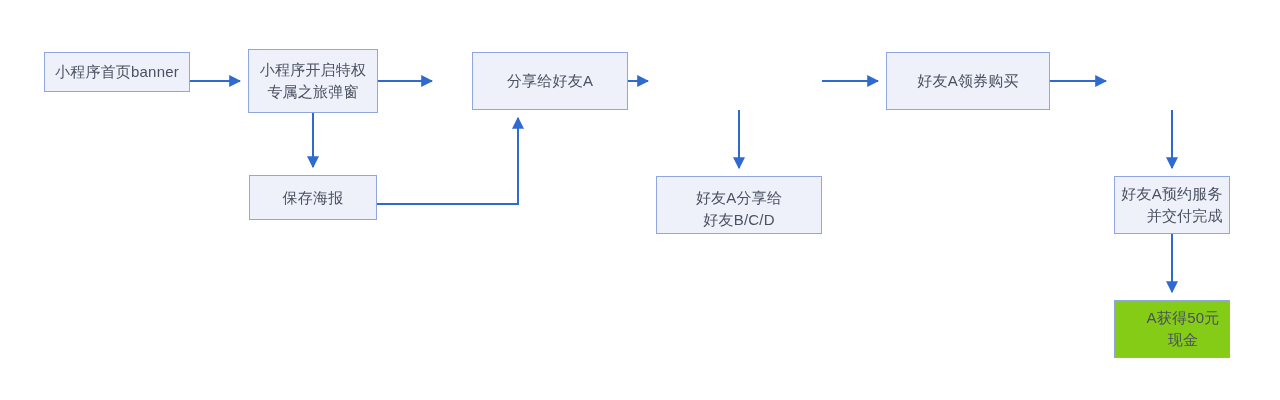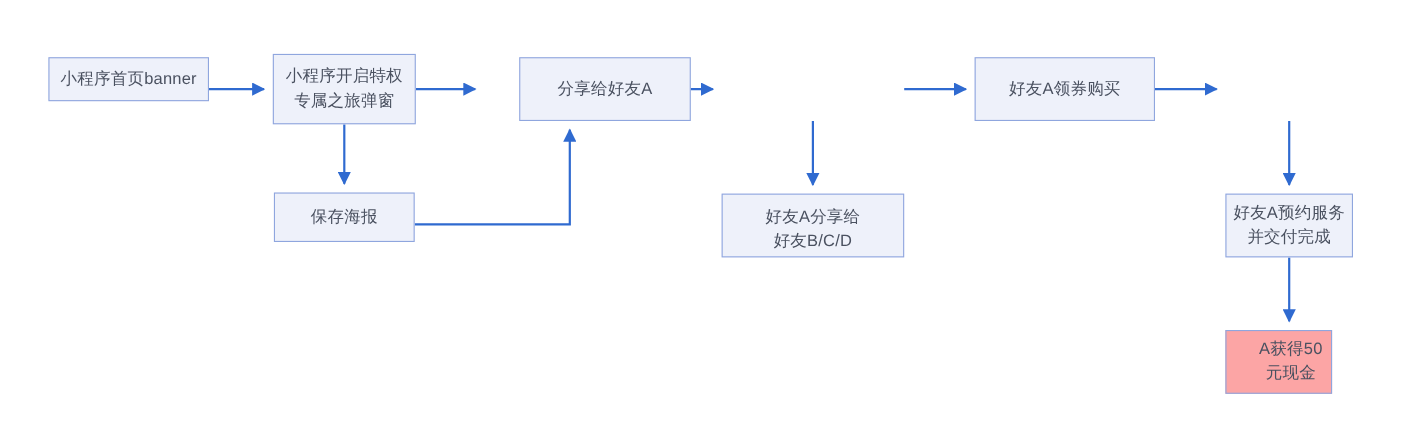--- a/index.html
+++ b/index.html
@@ -97,21 +97,21 @@
   <div class="node" id="node-n5" style="left: 886px; top: 52px; width: 164px; height: 58px; background: rgb(238, 241, 250); border-color: rgb(143, 166, 222); color: rgb(74, 81, 96);">
     <span class="node-label">好友A领券购买</span>
   </div>
   <div class="node" id="node-n7" style="left: 249px; top: 175px; width: 128px; height: 45px; background: rgb(238, 241, 250); border-color: rgb(143, 166, 222); color: rgb(74, 81, 96);">
     <span class="node-label">保存海报</span>
   </div>
   <div class="node" id="node-n8" style="left: 656px; top: 176px; width: 166px; height: 58px; background: rgb(238, 241, 250); border-color: rgb(143, 166, 222); color: rgb(74, 81, 96); align-items: flex-end;">
     <span class="node-label">好友A分享给
 好友B/C/D</span>
   </div>
-  <div class="node" id="node-n9" style="left: 1114px; top: 176px; width: 116px; height: 58px; background: rgb(238, 241, 250); border-color: rgb(143, 166, 222); color: rgb(74, 81, 96);">
+  <div class="node" id="node-n9" style="left: 1114px; top: 176px; width: 116px; height: 58px; background: rgb(238, 241, 250); border-color: rgb(143, 166, 222); color: rgb(74, 81, 96); text-align: right;">
     <span class="node-label">好友A预约服务
 并交付完成</span>
   </div>
-  <div class="node" id="node-n10" style="left: 1114px; top: 300px; width: 97px; height: 58px; background: #fca5a5; border-color: rgb(143, 166, 222); color: rgb(74, 81, 96); padding-left: 28px;">
+  <div class="node" id="node-n10" style="left: 1114px; top: 300px; width: 116px; height: 58px; background: #84cc16; border-color: rgb(143, 166, 222); color: rgb(74, 81, 96); padding-left: 28px;">
     <span class="node-label">A获得50元现金</span>
   </div>
 
 </div>
 
 </body></html>

